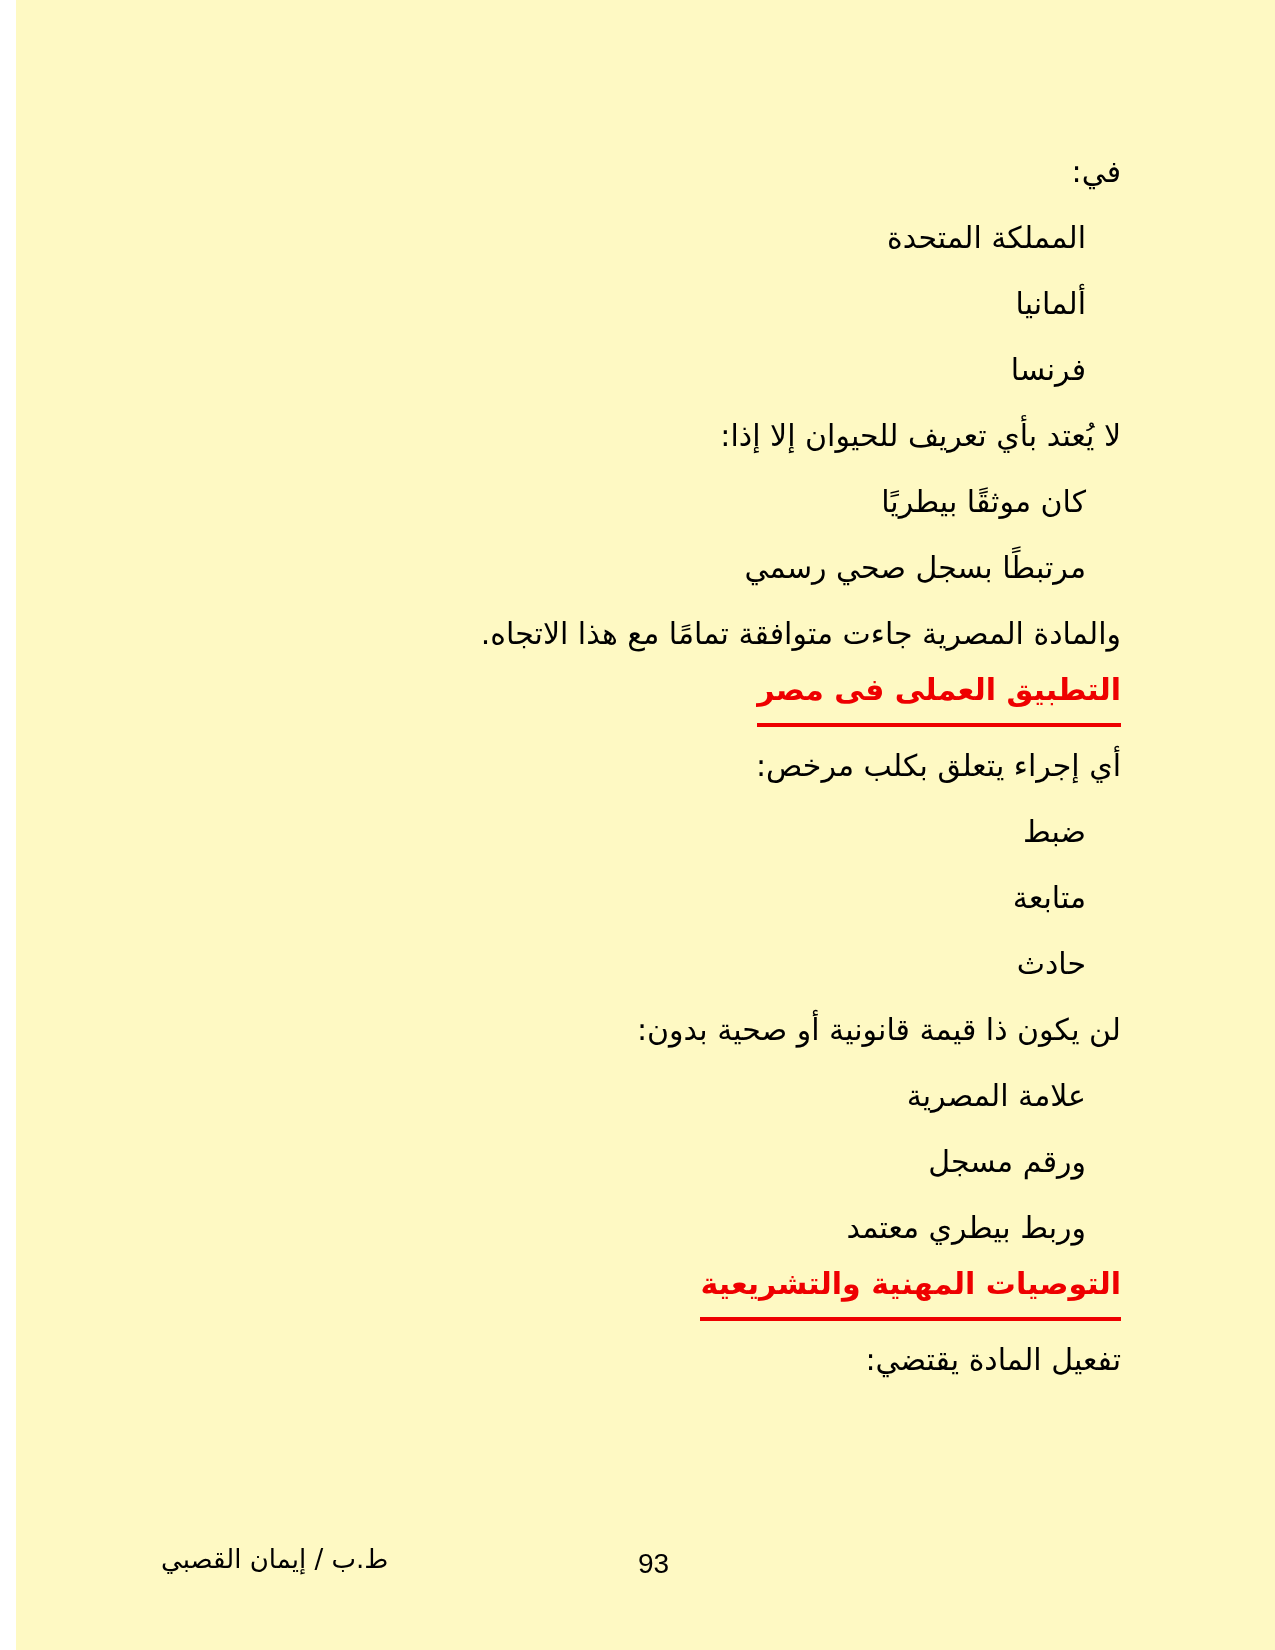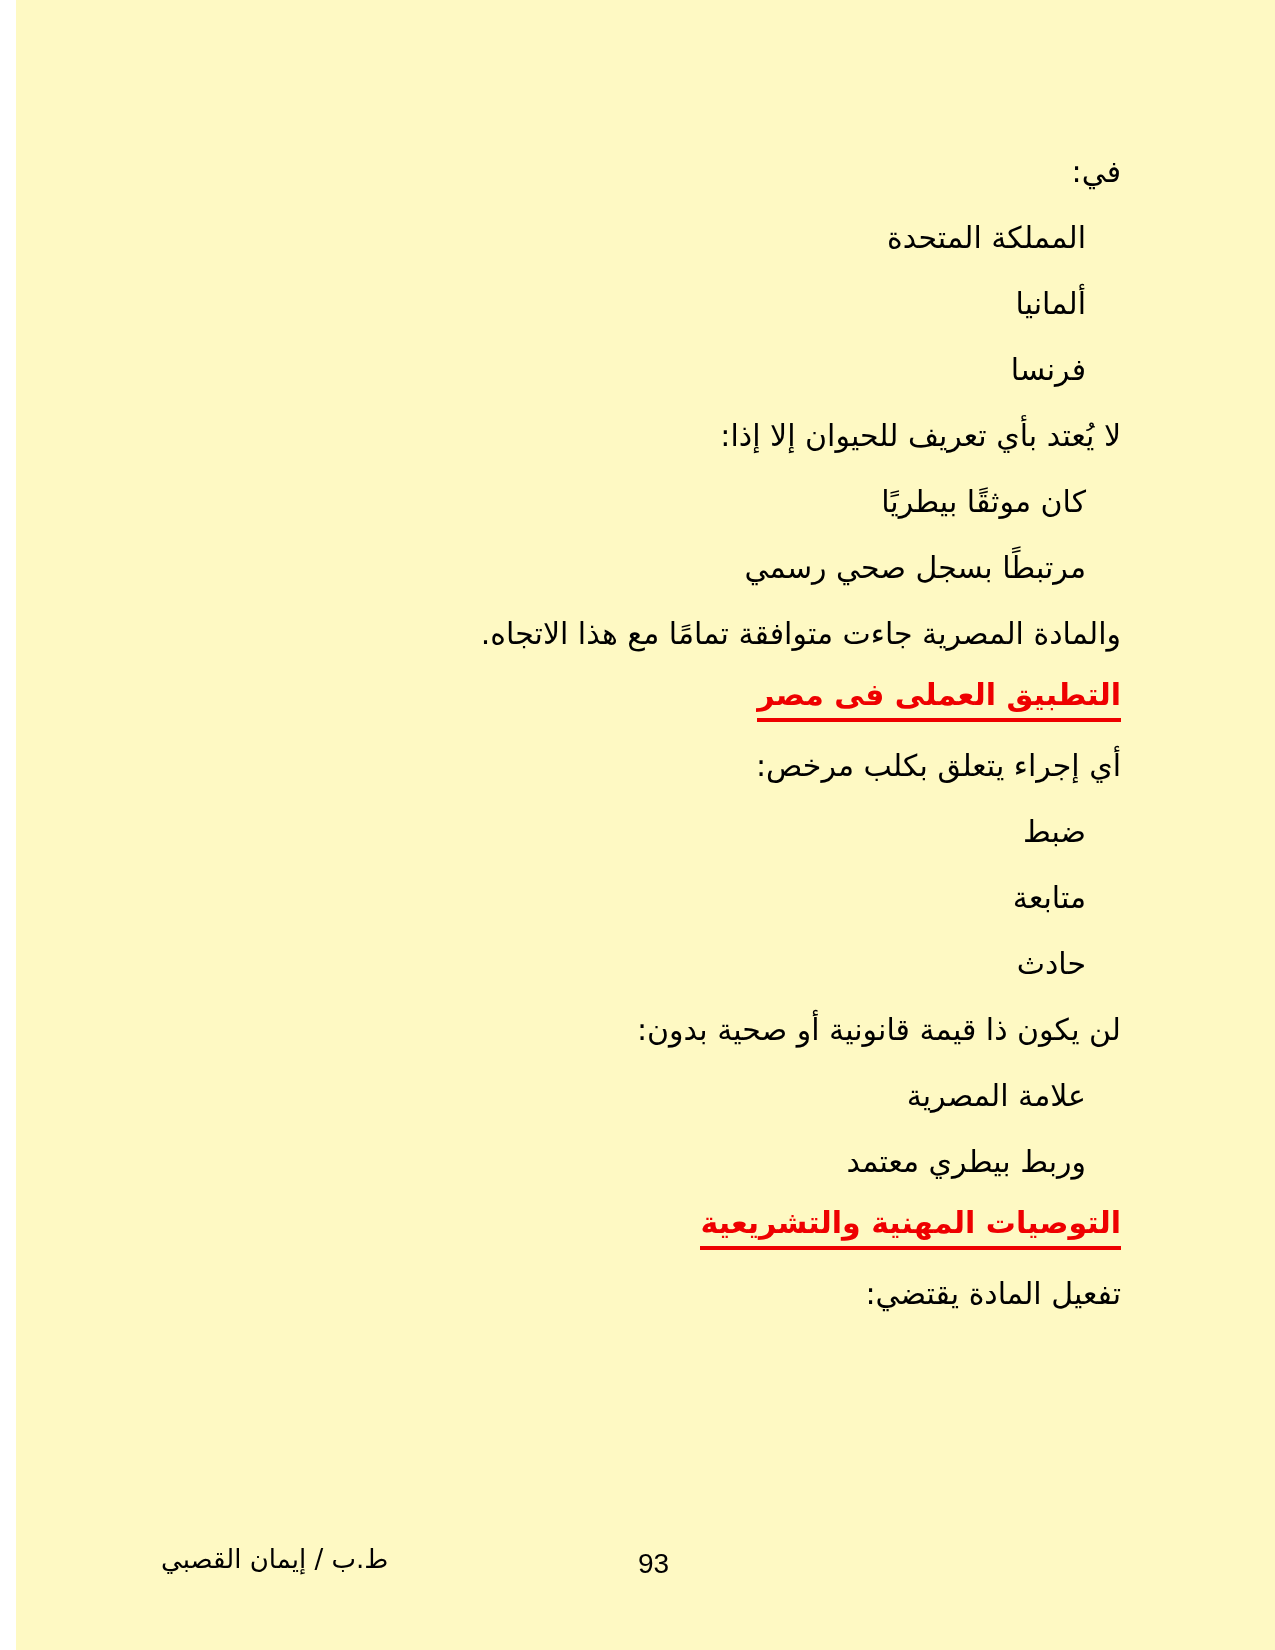--- a/index.html
+++ b/index.html
@@ -36,21 +36,21 @@
   .line.indent {
     padding-right: 35px;
     text-align: center;
   }
   .line.heading {
     font-weight: bold;
   }
   .line.heading .heading-text {
     color: #ee0000;
     border-bottom: 4px solid #ee0000;
-    padding-bottom: 5px;
+    padding-bottom: 15px;
     display: inline-block;
   }
   .footer {
     position: absolute;
     left: 0;
     right: 0;
     top: 1542px;
     height: 40px;
   }
   .footer .page-number {
@@ -86,20 +86,21 @@
       <div class="line ">والمادة المصرية جاءت متوافقة تمامًا مع هذا الاتجاه.</div>
       <div class="line heading">
         <span class="heading-text">التطبيق العملى فى مصر</span>
       </div>
       <div class="line ">أي إجراء يتعلق بكلب مرخص:</div>
       <div class="line indent">ضبط</div>
       <div class="line indent">متابعة</div>
       <div class="line indent">حادث</div>
       <div class="line ">لن يكون ذا قيمة قانونية أو صحية بدون:</div>
       <div class="line indent">علامة المصرية</div>
+      <div class="line indent">ورقم مسجل</div>
       <div class="line indent">وربط بيطري معتمد</div>
       <div class="line heading">
         <span class="heading-text">التوصيات المهنية والتشريعية</span>
       </div>
       <div class="line ">تفعيل المادة يقتضي:</div>
     </div>
 
   <div class="footer">
     <div class="page-number">93</div>
     <div class="author">ط.ب / إيمان القصبي</div>

